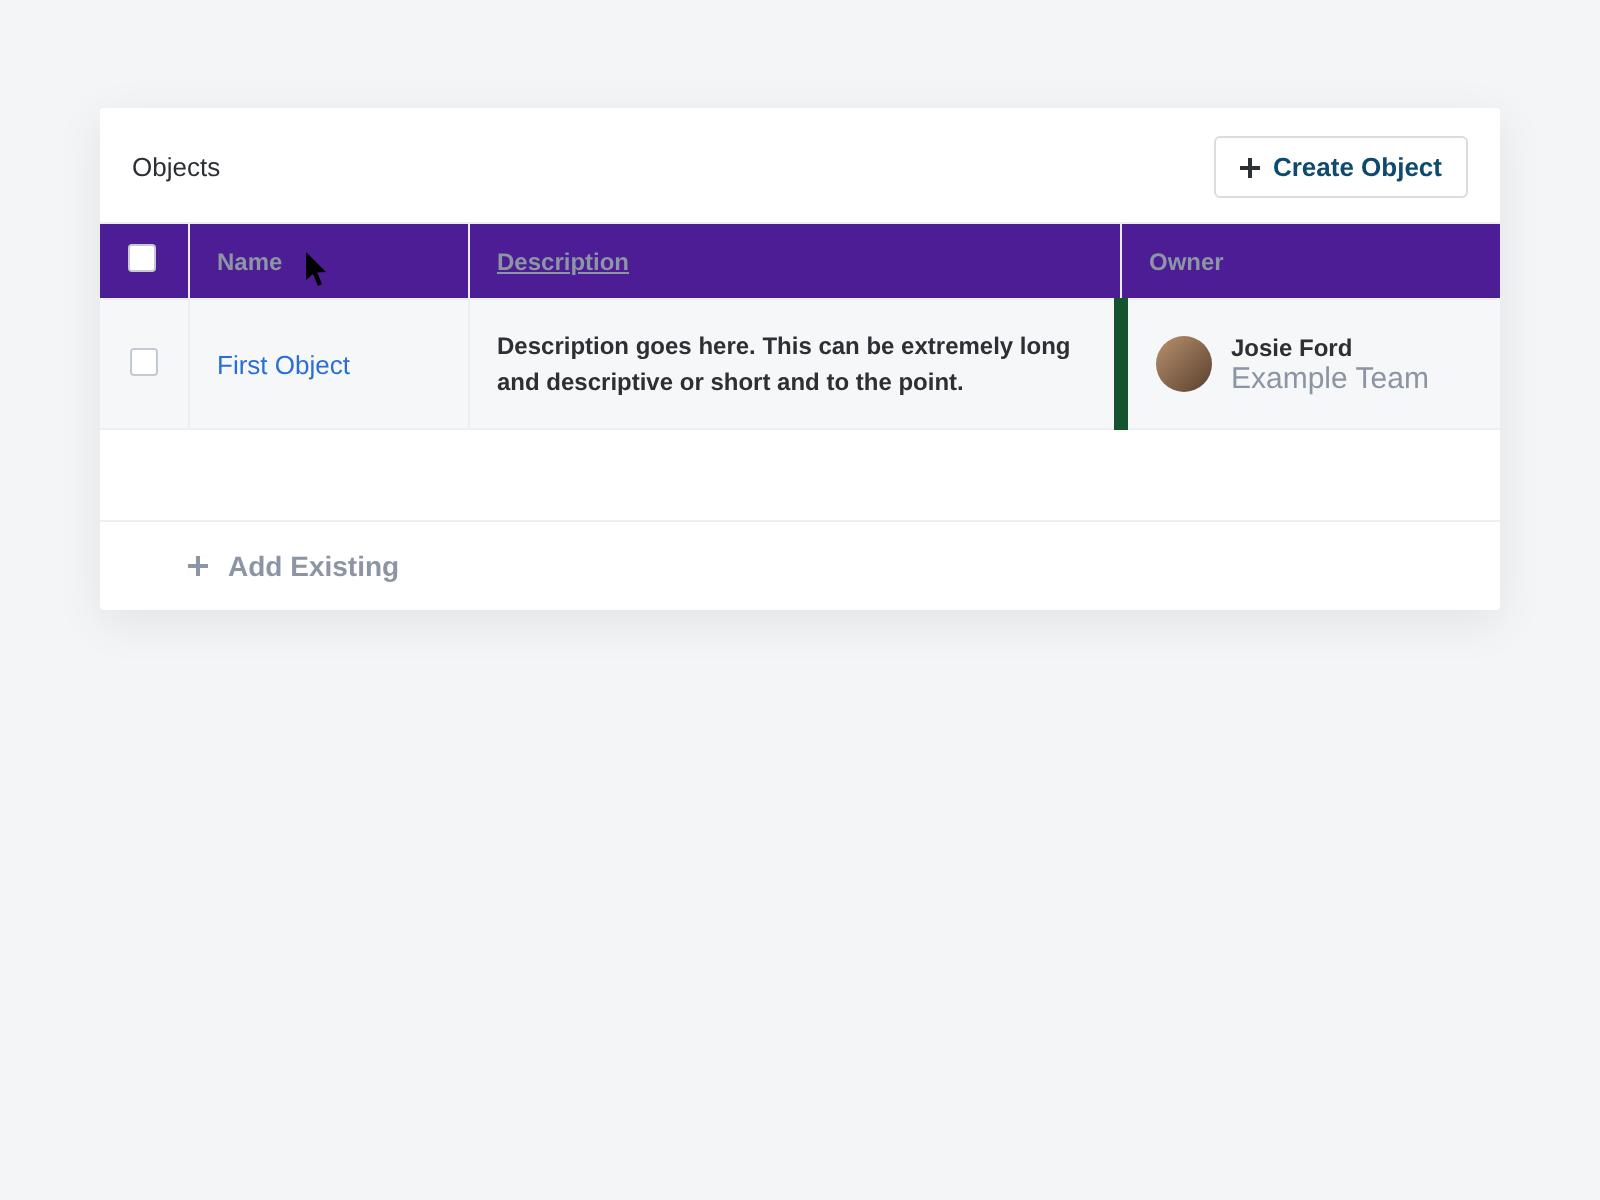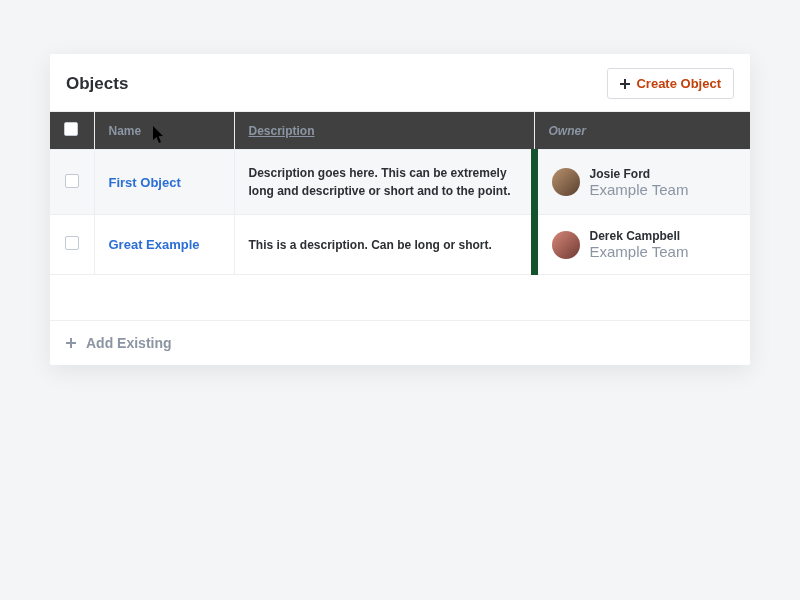--- a/index.html
+++ b/index.html
@@ -16,35 +16,35 @@
       border-radius: 2px;
       box-shadow: 0 6px 24px rgba(0,0,0,0.08);
     }
     .panel-header {
       display: flex;
       align-items: center;
       justify-content: space-between;
       padding: 14px 16px 12px 16px;
     }
     .panel-title {
-      font-size: 17px;
-      font-weight: 700;
+      font-size: 13px;
+      font-weight: 400;
       color: #2c2f33;
     }
     .create-btn {
       display: inline-flex;
       align-items: center;
       gap: 6px;
       border: 1px solid #d9dde2;
       background: #fff;
       border-radius: 3px;
       padding: 7px 12px;
       font-size: 13px;
       font-weight: 700;
-      color: #c2410c;
+      color: #0c4a6e;
       cursor: pointer;
     }
     .plus-icon {
       width: 10px; height: 10px; position: relative; display: inline-block;
     }
     .plus-icon::before, .plus-icon::after {
       content:""; position:absolute; background:#2c2f33;
     }
     .plus-icon::before { left:4px; top:0; width:2px; height:10px; }
     .plus-icon::after  { top:4px; left:0; height:2px; width:10px; }
@@ -56,46 +56,46 @@
       font-size: 13px;
     }
     table.objects thead th {
       text-align: left;
       font-weight: 600;
       color: #8b95a3;
       font-size: 12px;
       border-top: 1px solid #eceef1;
       border-bottom: 1px solid #eceef1;
       padding: 10px 14px;
-      background: #404040;
+      background: #4c1d95;
     }
     table.objects thead th.col-check { width: 44px; border-right: 1px solid #eceef1; }
     table.objects thead th.col-name  { width: 140px; border-right: 1px solid #eceef1; }
     table.objects thead th.col-desc  { border-right: 1px solid #eceef1; text-decoration: underline; }
-    table.objects thead th.col-owner { width: 216px; font-style: italic; }
+    table.objects thead th.col-owner { width: 190px; }
 
     table.objects tbody td {
       padding: 14px;
       border-bottom: 1px solid #eceef1;
       vertical-align: middle;
       color: #2c2f33;
       background: #fff;
     }
     table.objects tbody tr.hovered td { background: #f5f7f9; }
     table.objects tbody td.col-check { border-right: 1px solid #eceef1; text-align:center; }
     table.objects tbody td.col-name  { border-right: 1px solid #eceef1; }
     table.objects tbody td.col-desc  { border-right: 7px solid #14532d; color:#2c2f33;font-weight:bold; }
 
     .checkbox {
       width: 14px; height: 14px; border: 1.5px solid #c4cad3; border-radius: 2px;
       display: inline-block; background:#fff; cursor:pointer;
     }
     .name-link {
       color: #2a6fd6;
-      font-weight: 700;
+      font-weight: 400;
       font-size: 13px;
       cursor: pointer;
     }
     .desc-text { font-size: 12px; color:#2c2f33; line-height:1.5; }
 
     .owner-cell { display:flex; align-items:center; gap:10px; }
     .avatar {
       width: 28px; height: 28px; border-radius: 50%; flex-shrink:0;
       background: linear-gradient(135deg,#b8926e,#5a3f2e);
     }
@@ -104,20 +104,21 @@
     .owner-name { font-size: 12px; font-weight:700; color:#2c2f33; }
     .owner-team { font-size: 15px; color:#8b95a3; }
 
     .spacer-row td { height: 46px; border-bottom:1px solid #eceef1; }
 
     .panel-footer {
       display:flex; align-items:center; gap:10px;
       padding: 14px 16px;
       font-weight:700; color:#8b95a3; font-size:14px;
       cursor:pointer;
+      margin-left:28px;
     }
 
     .cursor {
       position: fixed;
       left: 153px; top: 126px;
       width: 12px; height: 18px;
       pointer-events: none;
     }
   </style>
 </head>
@@ -163,40 +164,20 @@
         <td class="col-owner">
           <div class="owner-cell">
             <span class="avatar"></span>
             <div class="owner-meta">
               <span class="owner-name">Josie Ford</span>
               <span class="owner-team">Example Team</span>
             </div>
           </div>
         </td>
       </tr>
-      <tr>
-        <td class="col-check">
-          <span class="checkbox"></span>
-        </td>
-        <td class="col-name">
-          <span class="name-link">Great Example</span>
-        </td>
-        <td class="col-desc">
-          <div class="desc-text">This is a description. Can be long or short.</div>
-        </td>
-        <td class="col-owner">
-          <div class="owner-cell">
-            <span class="avatar v2"></span>
-            <div class="owner-meta">
-              <span class="owner-name">Derek Campbell</span>
-              <span class="owner-team">Example Team</span>
-            </div>
-          </div>
-        </td>
-      </tr>
       <tr class="spacer-row">
           <td colspan="4"></td>
         </tr>
     </tbody>
   </table>
 
   <div class="panel-footer">
     <span class="plus-icon gray"></span>
     <span>Add Existing</span>
   </div>

